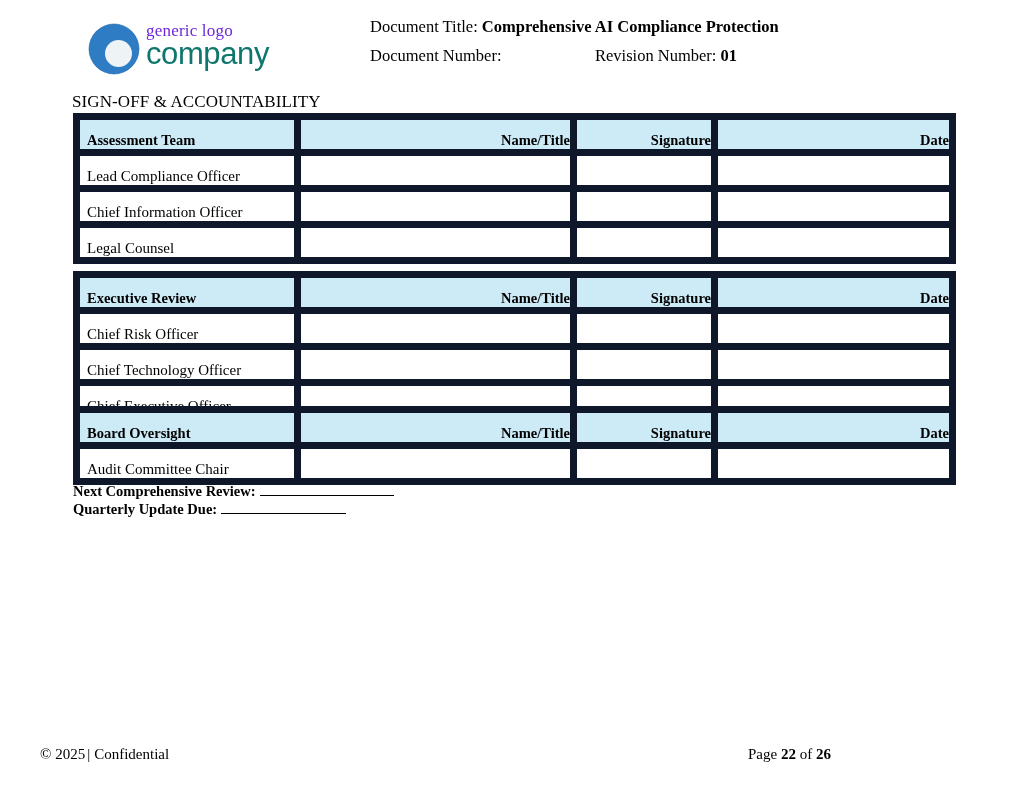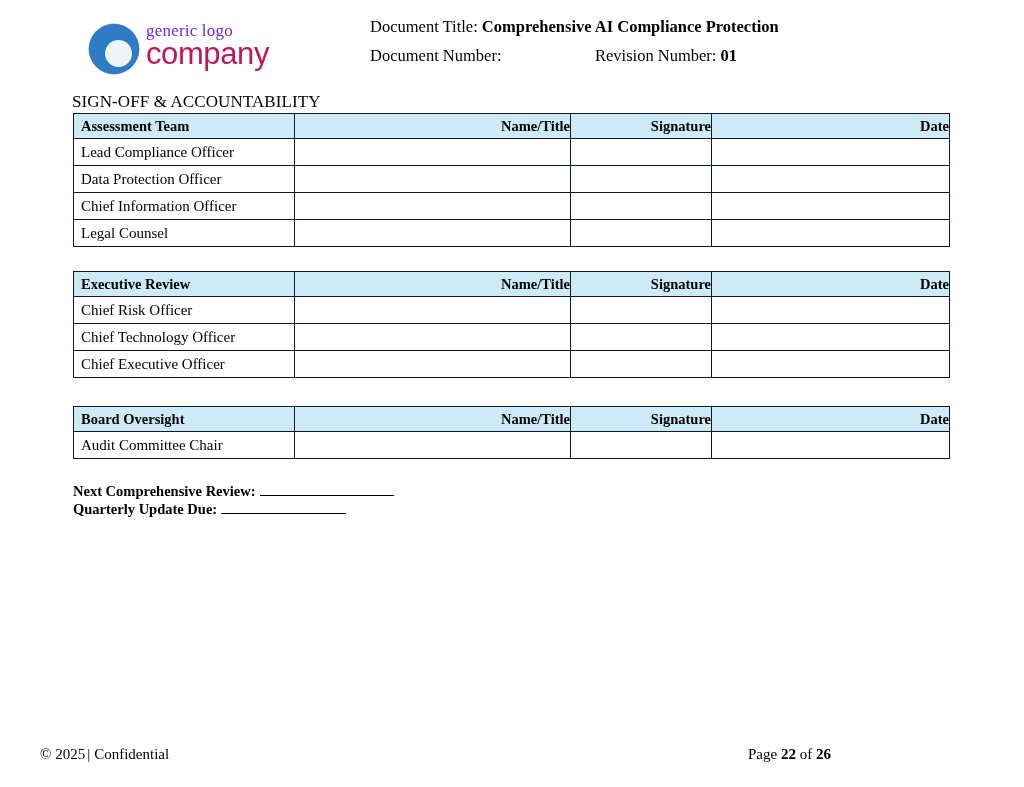--- a/index.html
+++ b/index.html
@@ -48,21 +48,21 @@
     font-family: Liberation Serif, serif;
     font-size: 17px;
     color: #6d28d9;
     line-height: 16px;
     letter-spacing: 0.2px;
     display: block;
   }
   .logo-text .logo-line2 {
     font-family: "Liberation Sans", sans-serif;
     font-size: 31px;
-    color: #be185d;
+    color: #0f766e;
     line-height: 33px;
     letter-spacing: -0.4px;
     display: block;
     margin-top: -2px;
   }
 
   .doc-meta {
     position: absolute;
     left: 370px;
     top: 12px;
@@ -95,22 +95,22 @@
 
   
   .signoff-table {
     position: absolute;
     left: 73px;
     width: 876px;
     border-collapse: collapse;
     table-layout: fixed;
   }
   .signoff-table td, .signoff-table th {
-    border: 1px solid #0f172a;
-    padding: 0 0 0 7px;
+    border: 7px solid #0f172a;
+    padding: 12px 0 0 7px;
     font-size: 15px;
     text-align: left;
     vertical-align: middle;
     height: 27px;
     box-sizing: border-box;
     background: #ffffff;
   }
   .signoff-table thead th {
     background: #cdeaf7;
     font-weight: bold;
@@ -226,26 +226,20 @@
     </tr>
   </thead>
   <tbody>
     <tr>
       <td>Lead Compliance Officer</td>
       <td></td>
       <td></td>
       <td></td>
     </tr>
     <tr>
-      <td>Data Protection Officer</td>
-      <td></td>
-      <td></td>
-      <td></td>
-    </tr>
-    <tr>
       <td>Chief Information Officer</td>
       <td></td>
       <td></td>
       <td></td>
     </tr>
     <tr>
       <td>Legal Counsel</td>
       <td></td>
       <td></td>
       <td></td>

